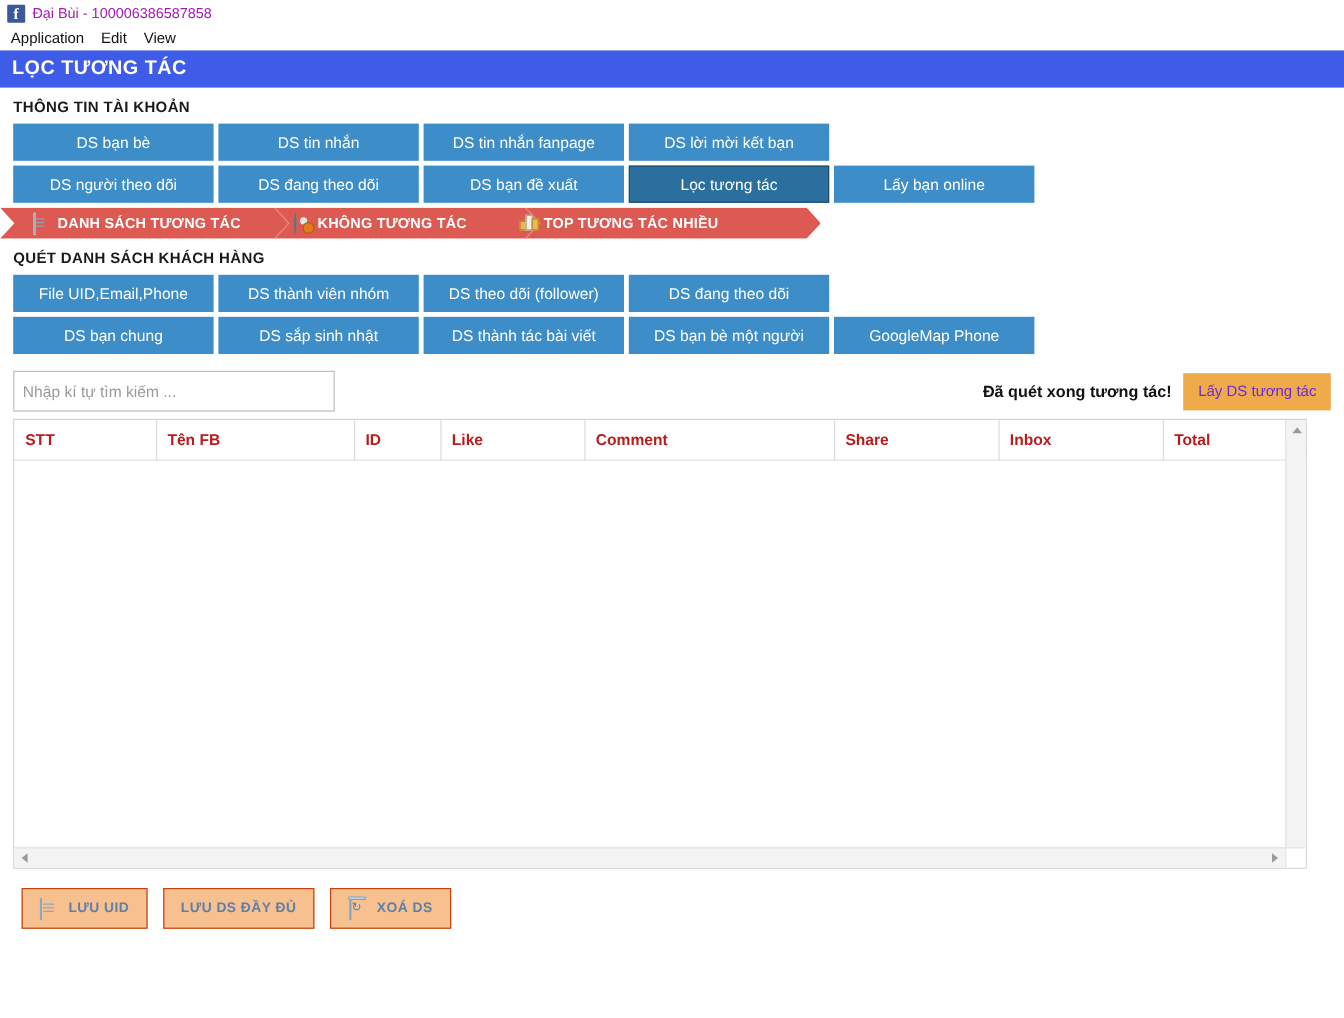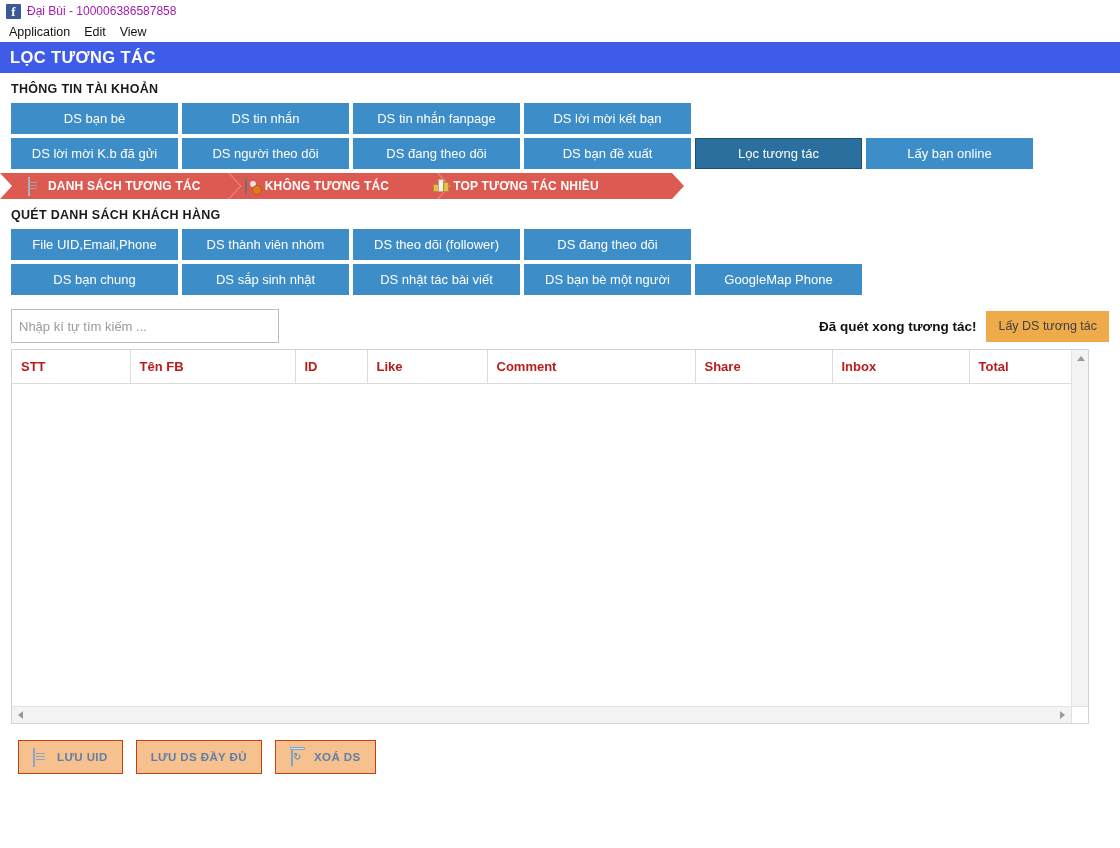--- a/index.html
+++ b/index.html
@@ -254,21 +254,21 @@
     gap: 10px;
   }
   .status-text {
     font-size: 13.5px;
     font-weight: bold;
     color: #111;
     white-space: nowrap;
   }
   .orange-btn {
     background: #efab4a;
-    color: #404040;
+    color: #6d28d9;
     border: none;
     height: 31px;
     padding: 0 12px;
     font-size: 12.5px;
     cursor: pointer;
     font-family: "Liberation Sans", sans-serif;
     white-space: nowrap;
   }
 
   
@@ -441,21 +441,20 @@
 <div class="section-label" id="acct-section-label">THÔNG TIN TÀI KHOẢN</div>
 
 <div class="btn-grid">
   <div class="btn-row">
     <button class="fb-btn">DS bạn bè</button>
     <button class="fb-btn">DS tin nhắn</button>
     <button class="fb-btn">DS tin nhắn fanpage</button>
     <button class="fb-btn">DS lời mời kết bạn</button>
   </div>
   <div class="btn-row">
-    <button class="fb-btn">DS lời mời K.b đã gửi</button>
     <button class="fb-btn">DS người theo dõi</button>
     <button class="fb-btn">DS đang theo dõi</button>
     <button class="fb-btn">DS bạn đề xuất</button>
     <button class="fb-btn selected">Lọc tương tác</button>
     <button class="fb-btn">Lấy bạn online</button>
   </div>
 </div>
 
 <div class="ribbon">
   <div class="ribbon-bg"></div>
@@ -486,21 +485,21 @@
 <div class="btn-grid">
   <div class="btn-row">
     <button class="fb-btn">File UID,Email,Phone</button>
     <button class="fb-btn">DS thành viên nhóm</button>
     <button class="fb-btn">DS theo dõi (follower)</button>
     <button class="fb-btn">DS đang theo dõi</button>
   </div>
   <div class="btn-row">
     <button class="fb-btn">DS bạn chung</button>
     <button class="fb-btn">DS sắp sinh nhật</button>
-    <button class="fb-btn">DS nhật tác bài viết</button>
+    <button class="fb-btn">DS thành tác bài viết</button>
     <button class="fb-btn">DS bạn bè một người</button>
     <button class="fb-btn">GoogleMap Phone</button>
   </div>
 </div>
 
 <div class="search-row">
   <input class="search-input" type="text" placeholder="Nhập kí tự tìm kiếm ..." style="">
   <div class="status-area">
     <span class="status-text">Đã quét xong tương tác!</span>
     <button class="orange-btn">Lấy DS tương tác</button>

